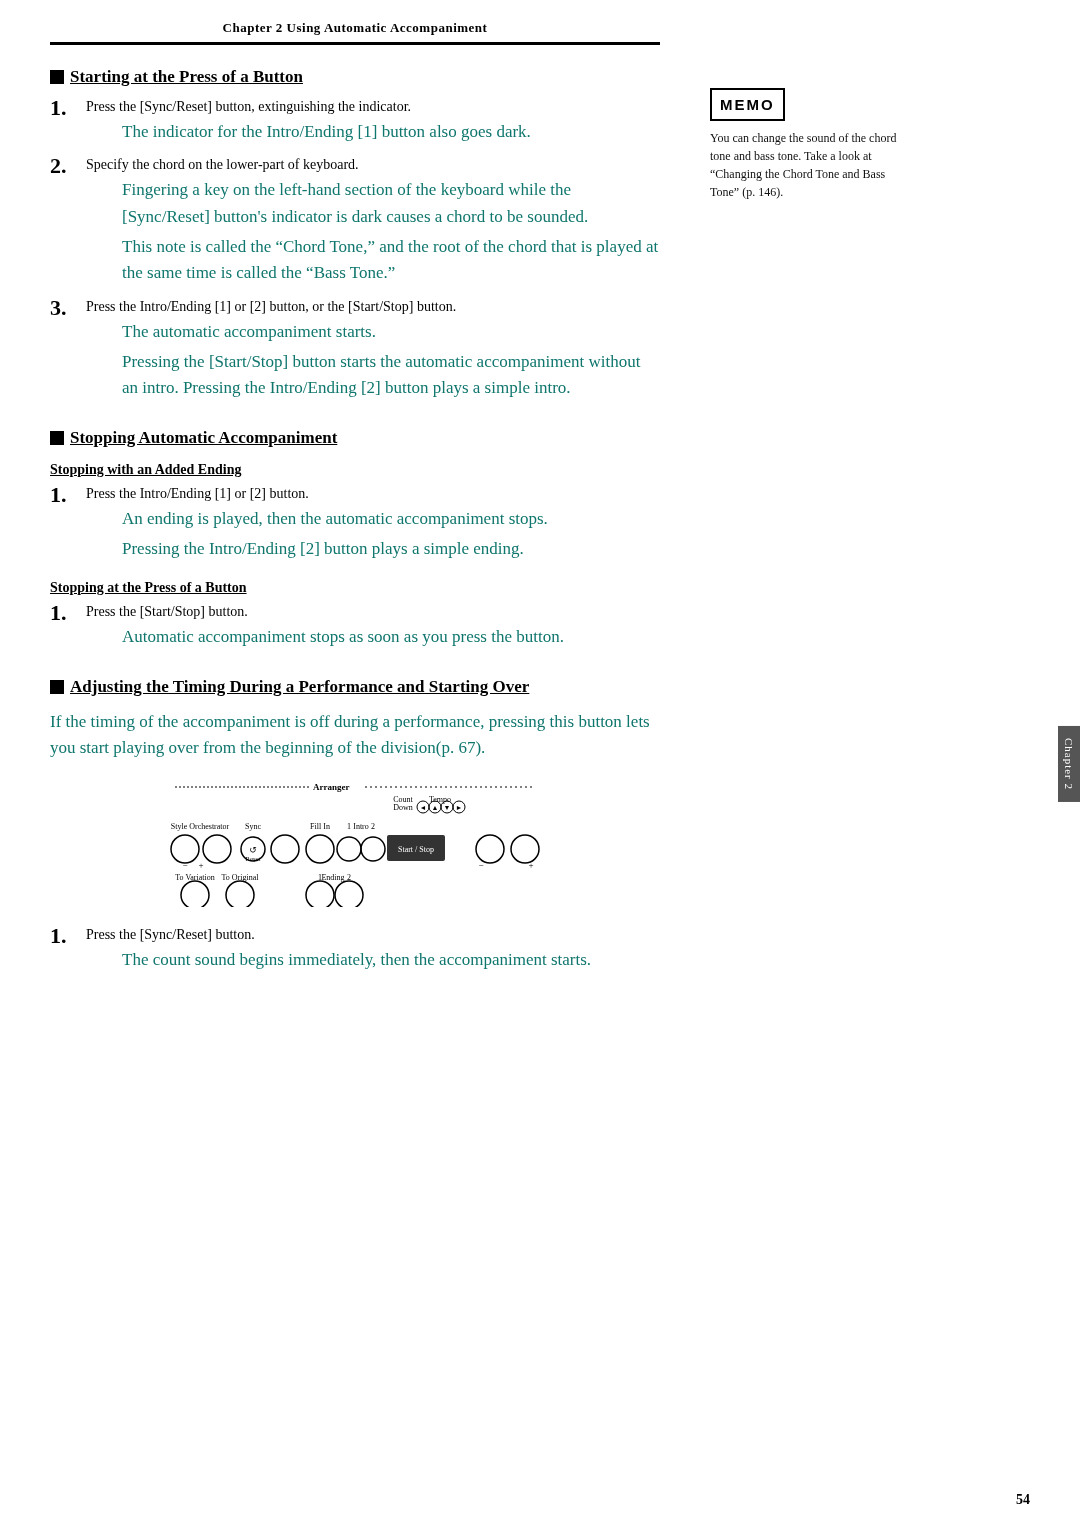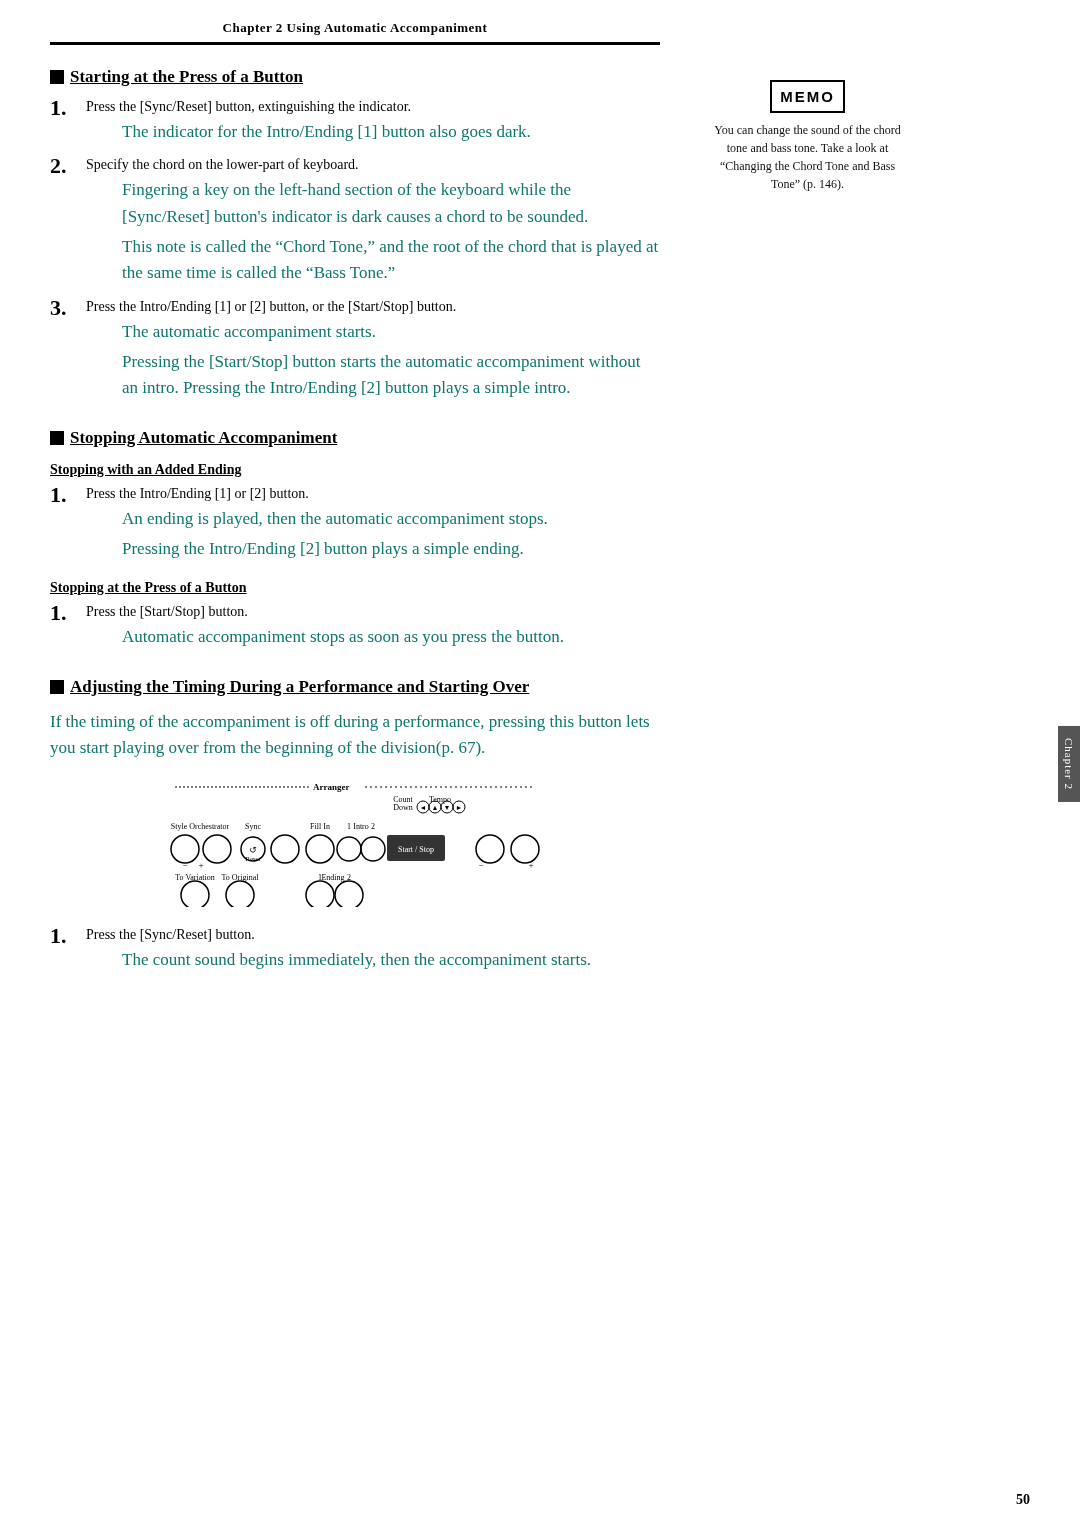--- a/index.html
+++ b/index.html
@@ -35,23 +35,22 @@
     }
     
     .main-content {
       flex: 1;
       padding: 20px 40px 40px 50px;
       max-width: 700px;
     }
     
     .sidebar {
       width: 220px;
-      padding: 20px 15px 20px 10px;
+      padding: 28px 15px 20px 10px;
       flex-shrink: 0;
-      text-align: center;
     }
     .top-bar {
       border-bottom: 3px solid #000;
       text-align: center;
       font-size: 13px;
       font-weight: bold;
       letter-spacing: 0.5px;
       padding-bottom: 6px;
       margin-bottom: 22px;
     }
@@ -309,15 +308,15 @@
 
   </div>
 
   <div class="sidebar">
     <div style="margin-top: 60px;">
       <div class="memo-box">MEMO</div>
       <div class="memo-text">You can change the sound of the chord tone and bass tone. Take a look at “Changing the Chord Tone and Bass Tone” (p. 146).</div>
     </div>
   </div>
 
-  <div class="page-number">50</div>
+  <div class="page-number">54</div>
 
 </div>
 
 </body></html>

